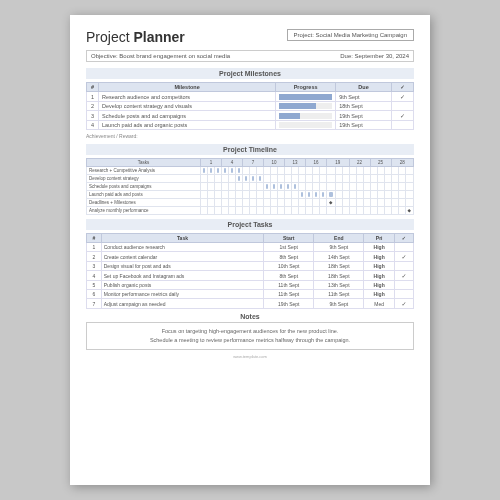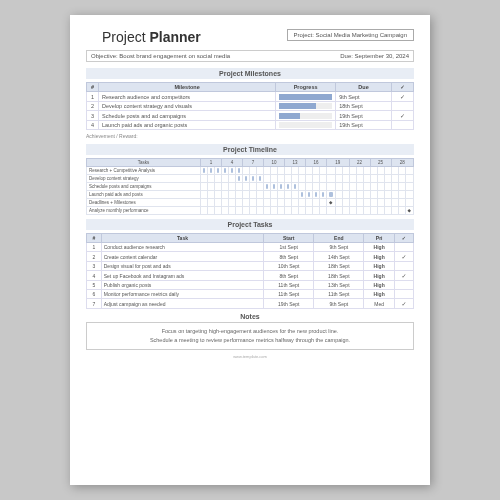--- a/index.html
+++ b/index.html
@@ -24,21 +24,20 @@
     
     .header {
       display: flex;
       justify-content: space-between;
       align-items: flex-start;
       margin-bottom: 5px;
     }
     .title {
       font-size: 14px;
       color: #333;
-      margin-left: 16px;
     }
     .title span.bold {
       font-weight: bold;
     }
     .project-label {
       border: 1px solid #aaa;
       padding: 2px 6px;
       font-size: 6px;
       color: #555;
       white-space: nowrap;

